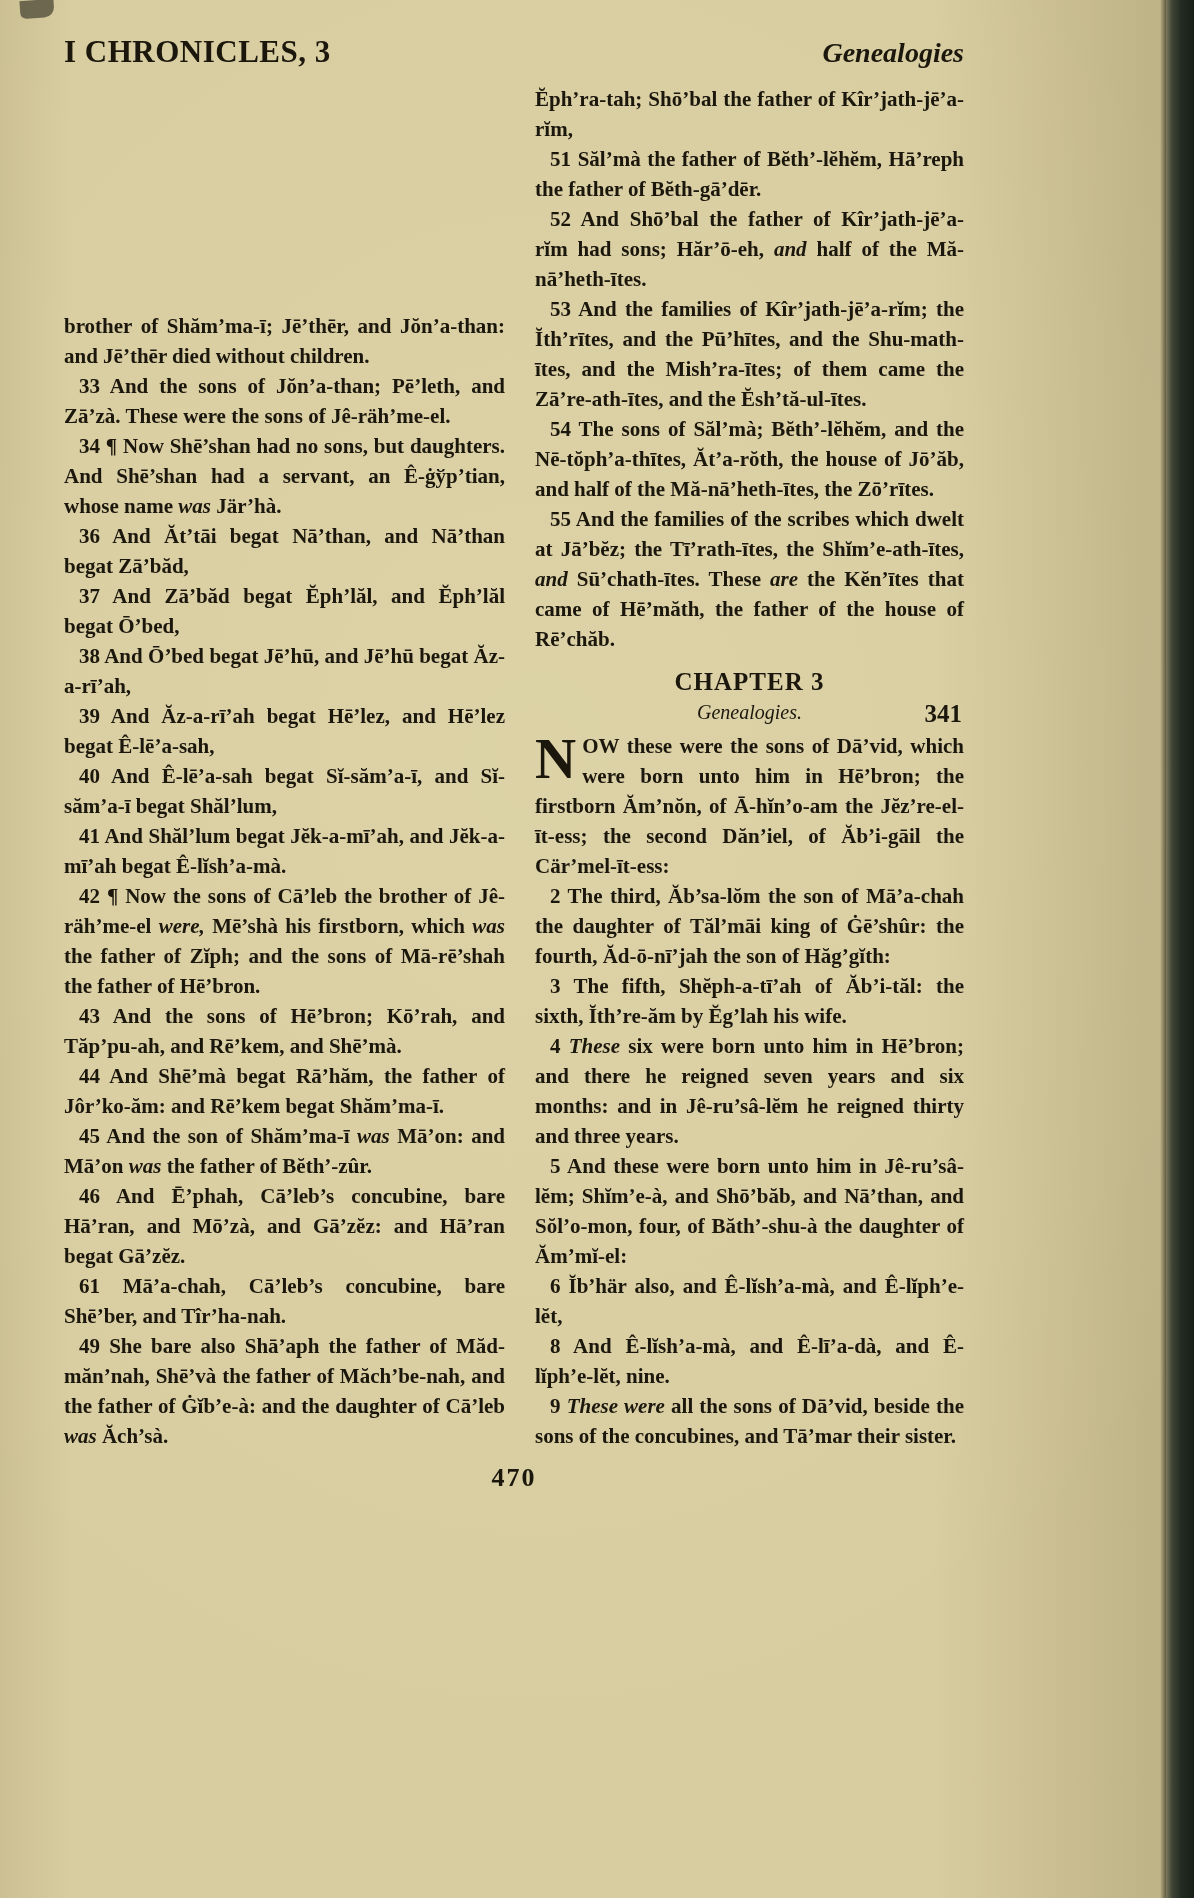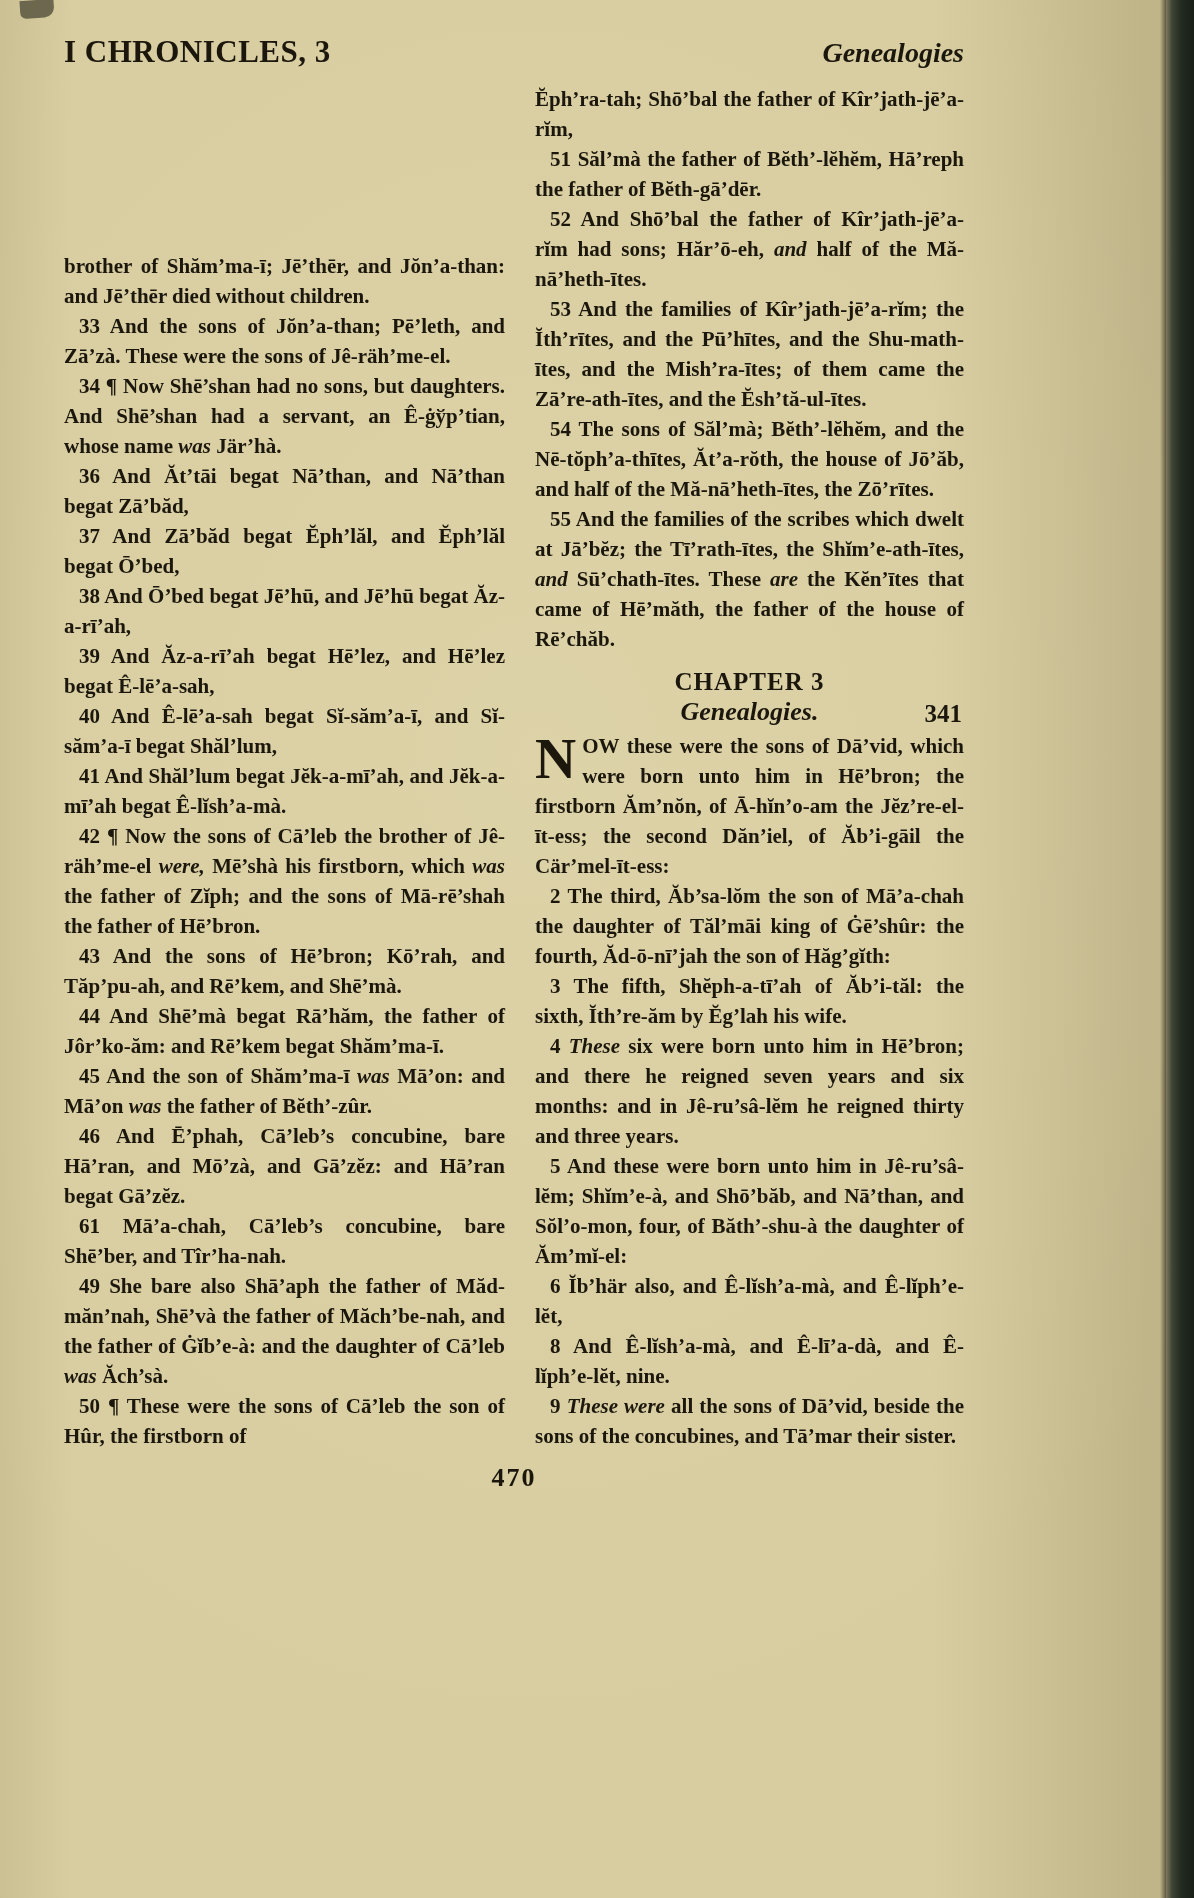--- a/index.html
+++ b/index.html
@@ -51,22 +51,22 @@
     float: left; font-size: 57px; line-height: 50px;
     padding: 3px 6px 0 0; font-weight: bold;
   }
   .chapter-head {
     position: relative; text-align: center;
     font-size: 25px; font-weight: bold; letter-spacing: 1px;
     margin-top: 12px; line-height: 32px; text-indent: 0;
   }
   .chapter-aside { position: absolute; right: 2px; top: 0; letter-spacing: 0; margin-top: 32px; }
   .chapter-sub {
-    text-align: center; font-style: italic; font-weight: bold;
-    font-size: 26px; line-height: 28px; margin-bottom: 5px;
+    text-align: center; font-style: italic; font-weight: normal;
+    font-size: 20px; line-height: 28px; margin-bottom: 5px;
   }
   .page-number {
     text-align: center; font-size: 26px; font-weight: bold;
     margin-top: 12px; letter-spacing: 2px;
   }
 </style>
 </head>
 <body>
 
 <div class="paper-tint"></div>
@@ -88,21 +88,20 @@
         <p class="verse">39 And Ăz-a-rī’ah begat Hē’lez, and Hē’lez begat Ê-lē’a-sah,</p>
         <p class="verse">40 And Ê-lē’a-sah begat Sĭ-săm’a-ī, and Sĭ-săm’a-ī begat Shăl’lum,</p>
         <p class="verse">41 And Shăl’lum begat Jĕk-a-mī’ah, and Jĕk-a-mī’ah begat Ê-lĭsh’a-mà.</p>
         <p class="verse">42 ¶ Now the sons of Cā’leb the brother of Jê-räh’me-el <i>were,</i> Mē’shà his firstborn, which <i>was</i> the father of Zĭph; and the sons of Mā-rē’shah the father of Hē’bron.</p>
         <p class="verse">43 And the sons of Hē’bron; Kō’rah, and Tăp’pu-ah, and Rē’kem, and Shē’mà.</p>
         <p class="verse">44 And Shē’mà begat Rā’hăm, the father of Jôr’ko-ăm: and Rē’kem begat Shăm’ma-ī.</p>
         <p class="verse">45 And the son of Shăm’ma-ī <i>was</i> Mā’on: and Mā’on <i>was</i> the father of Bĕth’-zûr.</p>
         <p class="verse">46 And Ē’phah, Cā’leb’s concubine, bare Hā’ran, and Mō’zà, and Gā’zĕz: and Hā’ran begat Gā’zĕz.</p>
         <p class="verse">61 Mā’a-chah, Cā’leb’s concubine, bare Shē’ber, and Tîr’ha-nah.</p>
         <p class="verse">49 She bare also Shā’aph the father of Măd-măn’nah, Shē’và the father of Măch’be-nah, and the father of Ġĭb’e-à: and the daughter of Cā’leb <i>was</i> Ăch’sà.</p>
-        <p class="verse">50 ¶ These were the sons of Cā’leb the son of Hûr, the firstborn of</p>
       </div>
     <div class="divider"></div>
     <div class="col col-right" id="col-right">
         <p class="verse flush">Ĕph’ra-tah; Shō’bal the father of Kîr’jath-jē’a-rĭm,</p>
         <p class="verse">51 Săl’mà the father of Bĕth’-lĕhĕm, Hā’reph the father of Bĕth-gā’dēr.</p>
         <p class="verse">52 And Shō’bal the father of Kîr’jath-jē’a-rĭm had sons; Hăr’ō-eh, <i>and</i> half of the Mă-nā’heth-ītes.</p>
         <p class="verse">53 And the families of Kîr’jath-jē’a-rĭm; the Ĭth’rītes, and the Pū’hītes, and the Shu-math-ītes, and the Mish’ra-ītes; of them came the Zā’re-ath-ītes, and the Ĕsh’tă-ul-ītes.</p>
         <p class="verse">54 The sons of Săl’mà; Bĕth’-lĕhĕm, and the Nē-tŏph’a-thītes, Ăt’a-rŏth, the house of Jō’ăb, and half of the Mă-nā’heth-ītes, the Zō’rītes.</p>
         <p class="verse">55 And the families of the scribes which dwelt at Jā’bĕz; the Tī’rath-ītes, the Shĭm’e-ath-ītes, <i>and</i> Sū’chath-ītes. These <i>are</i> the Kĕn’ītes that came of Hē’măth, the father of the house of Rē’chăb.</p>
         <div class="chapter-head"><span>CHAPTER 3</span><span class="chapter-aside">341</span></div>

